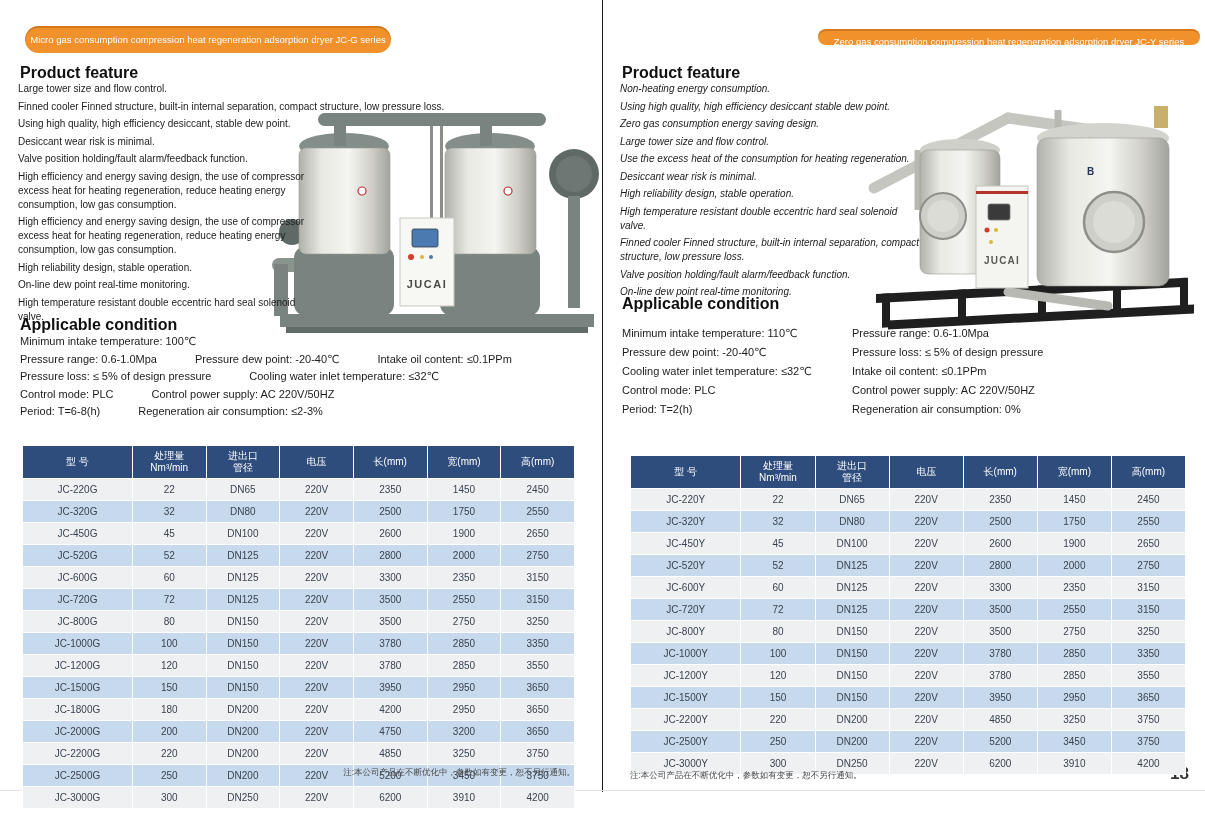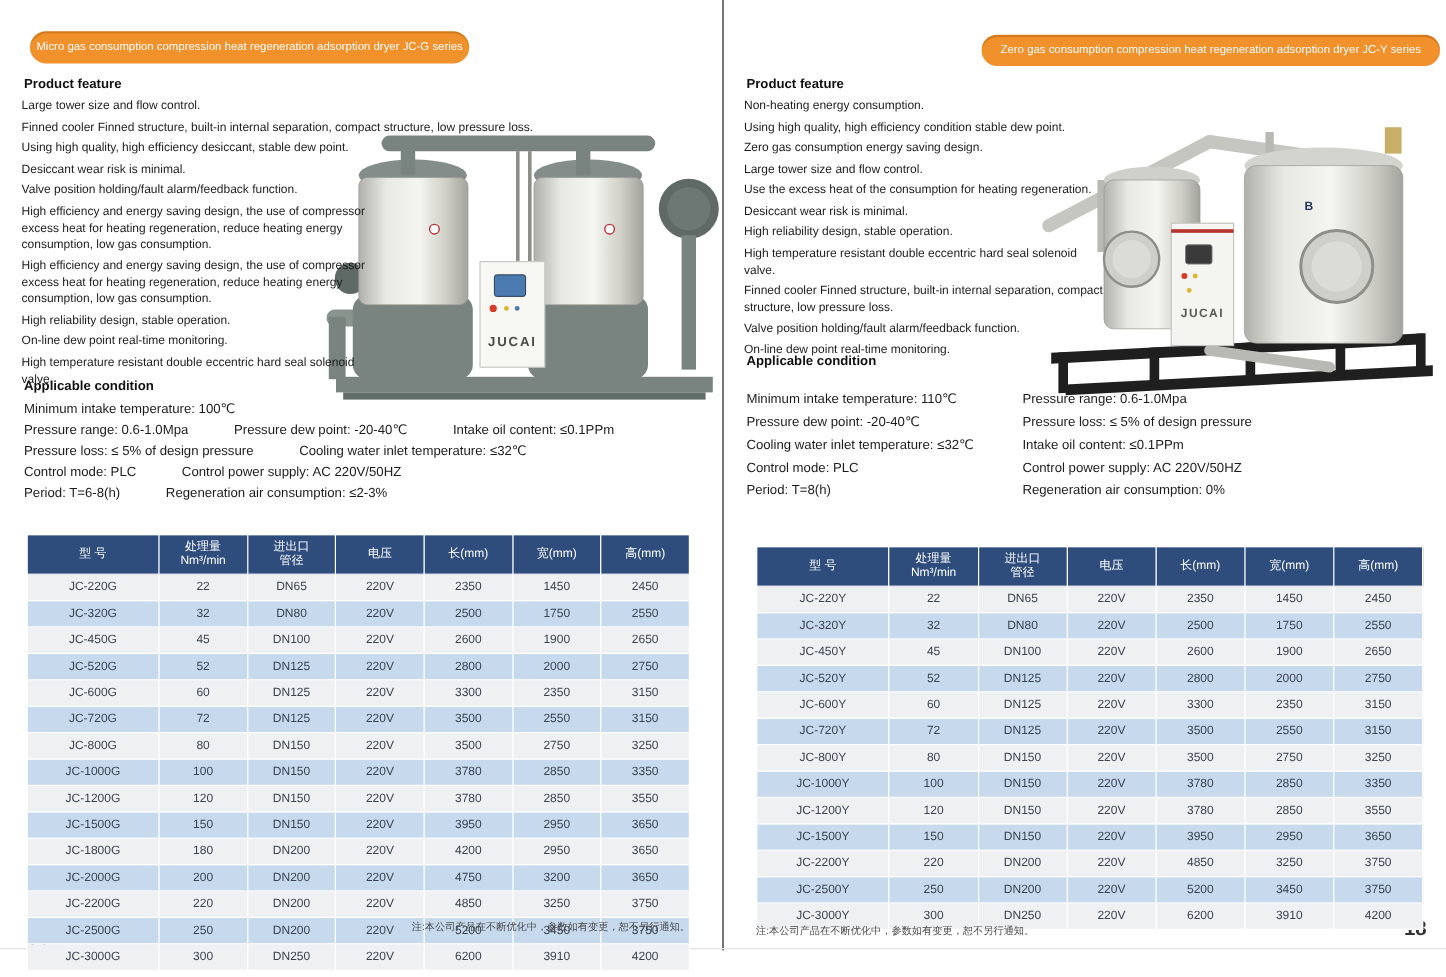--- a/index.html
+++ b/index.html
@@ -11,34 +11,34 @@
   .bottom-rule{position:absolute;left:0;top:790px;width:1205px;height:1px;background:#e2e2e2;}
 
   .banner{
     position:absolute;height:27px;border-radius:14px;
     background:var(--banner_orange,#F0912C);
     color:#fff;font-size:9.5px;line-height:27px;text-align:center;
     white-space:nowrap;overflow:hidden;padding:0 3px;
     box-shadow:inset 0 2px 0 rgba(160,80,0,.35);
   }
   .banner-left{left:25px;top:26px;width:360px;}
-  .banner-right{left:818px;top:29px;width:376px;height:26px;line-height:26px;}
-
-  .heading{position:absolute;margin:0;font-size:11px;font-weight:bold;color:#101010;}
+  .banner-right{left:818px;top:29px;width:376px;height:16px;line-height:26px;}
+
+  .heading{position:absolute;margin:0;font-size:16px;font-weight:bold;color:#101010;}
   .h-feature-l{left:20px;top:64px;}
   .h-cond-l{left:20px;top:316px;}
   .h-feature-r{left:622px;top:64px;}
   .h-cond-r{left:622px;top:295px;}
 
   .features{position:absolute;font-size:10px;line-height:14px;color:#1c1c1c;z-index:2;}
   .features-left{left:18px;top:82px;width:566px;}
   .features-right{left:620px;top:82px;width:572px;}
   .feature-item{margin-bottom:3.5px;}
   .features-left .feature-item:nth-child(n+4){max-width:292px;}
-  .features-right .feature-item{max-width:304px;}
+  .features-right .feature-item{max-width:304px;font-style:italic;}
 
   .conds{position:absolute;font-size:11px;color:#1c1c1c;z-index:2;}
   .conds-left{left:20px;top:334px;width:560px;}
   .conds-right{left:622px;top:326px;width:566px;}
   .cond-row{display:flex;gap:38px;line-height:14px;margin-bottom:3.5px;}
   .conds-right .cond-row{margin-bottom:5px;}
   .conds-right .cond-row span:first-child{min-width:192px;}
 
   .machine{position:absolute;z-index:1;}
   .machine-left{left:272px;top:96px;}
@@ -325,21 +325,21 @@
     <div class="note note-left">注:本公司产品在不断优化中，参数如有变更，恕不另行通知。</div>
     <div class="pageno pageno-left">17</div>
   </section>
 
   <section>
     <div class="banner banner-right">Zero gas consumption compression heat regeneration adsorption dryer JC-Y series</div>
 
     <h2 class="heading h-feature-r">Product feature</h2>
     <div class="features features-right">
         <div class="feature-item">Non-heating energy consumption.</div>
-        <div class="feature-item">Using high quality, high efficiency condition stable dew point.</div>
+        <div class="feature-item">Using high quality, high efficiency desiccant stable dew point.</div>
         <div class="feature-item">Zero gas consumption energy saving design.</div>
         <div class="feature-item">Large tower size and flow control.</div>
         <div class="feature-item">Use the excess heat of the consumption for heating regeneration.</div>
         <div class="feature-item">Desiccant wear risk is minimal.</div>
         <div class="feature-item">High reliability design, stable operation.</div>
         <div class="feature-item">High temperature resistant double eccentric hard seal solenoid valve.</div>
         <div class="feature-item">Finned cooler Finned structure, built-in internal separation, compact structure, low pressure loss.</div>
         <div class="feature-item">Valve position holding/fault alarm/feedback function.</div>
         <div class="feature-item">On-line dew point real-time monitoring.</div>
       </div>
@@ -396,21 +396,21 @@
         </div>
         <div class="cond-row">
           <span>Cooling water inlet temperature: ≤32℃</span>
           <span>Intake oil content: ≤0.1PPm</span>
         </div>
         <div class="cond-row">
           <span>Control mode: PLC</span>
           <span>Control power supply: AC 220V/50HZ</span>
         </div>
         <div class="cond-row">
-          <span>Period: T=8(h)</span>
+          <span>Period: T=2(h)</span>
           <span>Regeneration air consumption: 0%</span>
         </div>
       </div>
 
     <table class="spec-table table-right">
       <thead>
           <tr>
             <th>型  号</th>
             <th>处理量
 Nm³/min</th>

